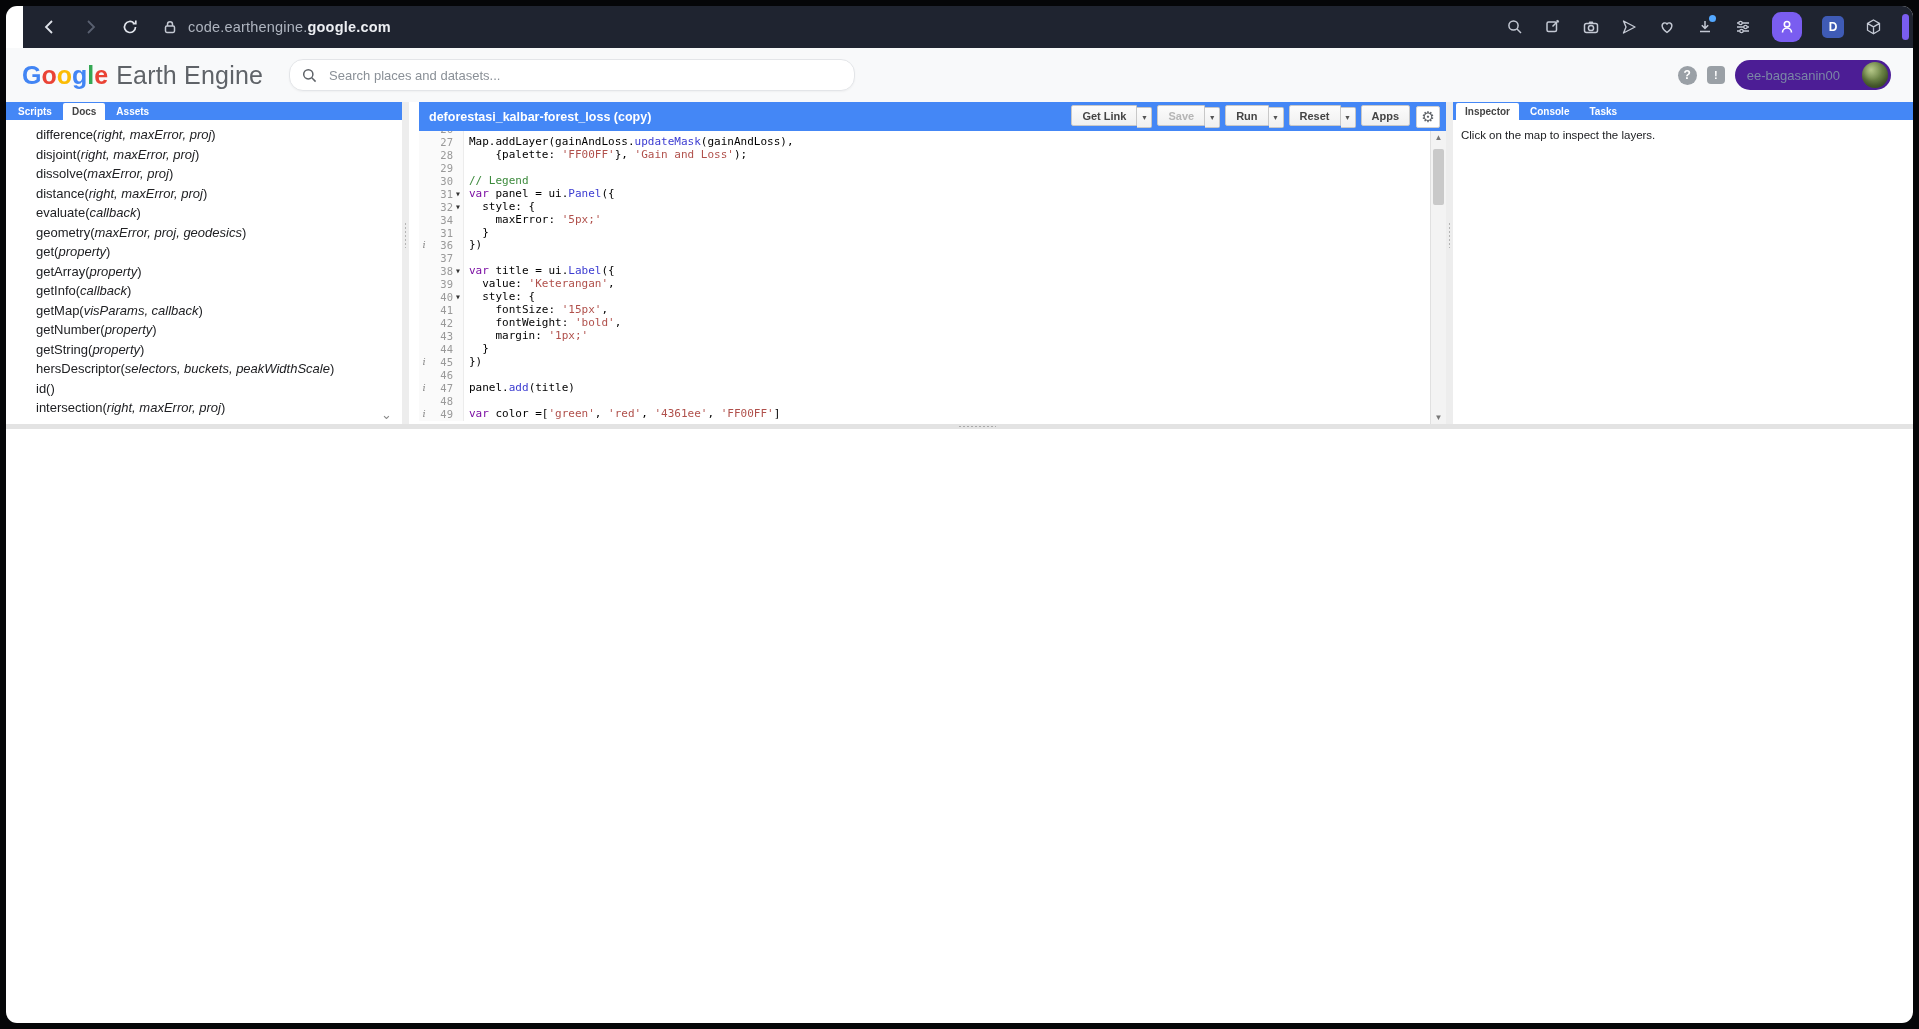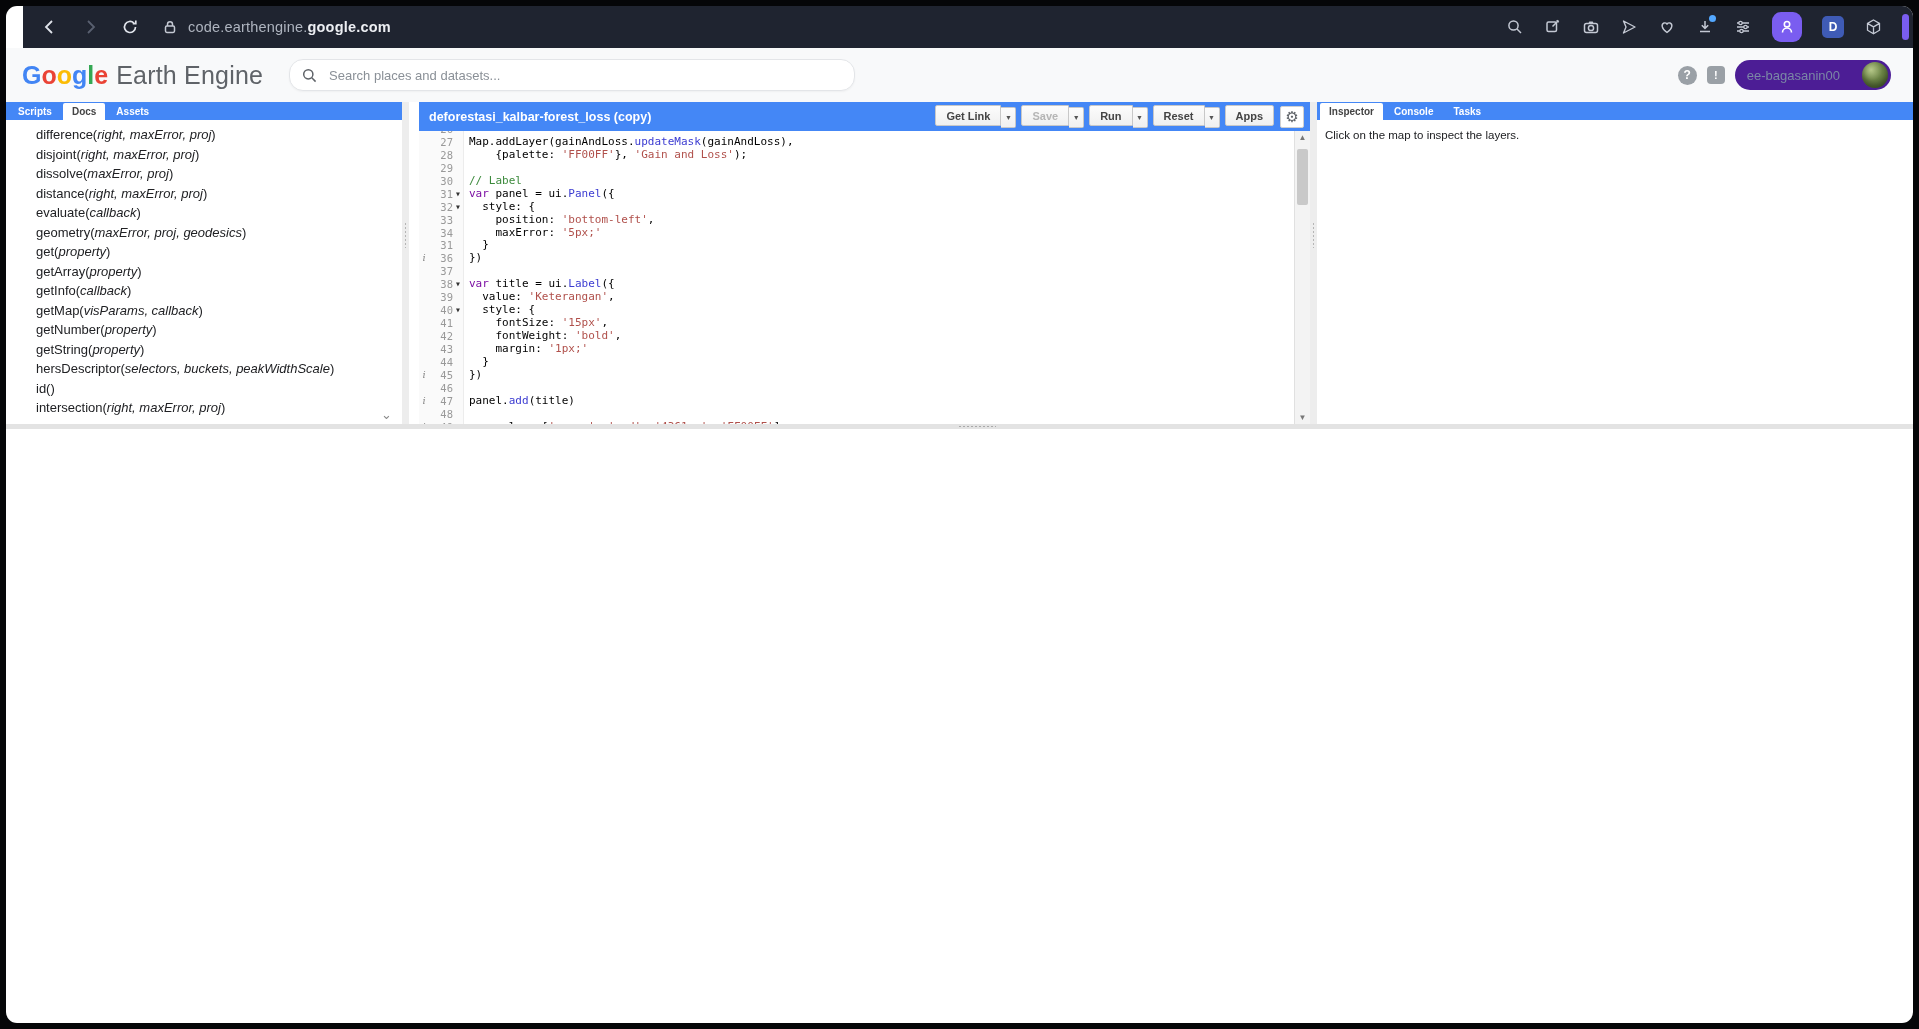--- a/index.html
+++ b/index.html
@@ -65,21 +65,21 @@
   .gut .ginfo{width:10px;text-align:center;font-family:"DejaVu Serif",serif;font-style:italic;font-size:10px;color:#888;}
   .gut .gnum{flex:1;text-align:right;color:#999;font-size:10.5px;}
   .gut .gfold{width:10px;font-size:6.5px;color:#333;text-align:center;}
   .ctext{padding-left:5px;}
   .tok-p{color:#000;} .tok-k{color:#7b0fa3;} .tok-s{color:#b0504b;} .tok-c{color:#3c8a3c;} .tok-m{color:#3b3bd1;}
   .edscroll{position:absolute;right:0;top:0;bottom:0;width:15px;background:#f3f3f3;border-left:1px solid #e0e0e0;}
   .edscroll .up,.edscroll .dn{position:absolute;left:0;width:100%;text-align:center;font-size:8px;color:#777;}
   .edscroll .up{top:2px;} .edscroll .dn{bottom:2px;}
   .edscroll .thumb{position:absolute;left:2px;right:2px;top:18px;height:56px;background:#c9c9c9;border-radius:2px;}
 
-  .rightpanel{width:596px;}
+  .rightpanel{width:460px;}
   .inspmsg{padding:9px 8px;font-family:Liberation Sans, sans-serif;font-size:11.5px;color:#202124;}
 
   .hdivider{height:5px;background:#e3e3e3;position:relative;}
   .hdivider .grip{position:absolute;left:952px;top:1px;width:38px;height:3px;background-image:radial-gradient(#a9a9a9 1px,transparent 1px);background-size:4px 3px;}
 
   
   .map{flex:1;position:relative;overflow:hidden;background:#91b9ef;}
 </style>
 </head>
 <body>
@@ -232,24 +232,23 @@
         <div class="edtitle">deforestasi_kalbar-forest_loss (copy)</div>
         <span id="edbtns"><button class="ebtn">Get Link</button><button class="earr">▼</button><button class="ebtn disabled">Save</button><button class="earr">▼</button><button class="ebtn">Run</button><button class="earr">▼</button><button class="ebtn">Reset</button><button class="earr">▼</button><button class="ebtn noarrow">Apps</button></span>
         <button class="gearbtn">⚙</button>
       </div>
       <div class="edbody">
         <div class="codecol" id="codecol">
               <div class="cline"><div class="gut"><span class="ginfo"></span><span class="gnum">26</span><span class="gfold"></span></div><div class="ctext"></div></div>
               <div class="cline"><div class="gut"><span class="ginfo"></span><span class="gnum">27</span><span class="gfold"></span></div><div class="ctext"><span class="tok-p">Map.addLayer(gainAndLoss.</span><span class="tok-m">updateMask</span><span class="tok-p">(gainAndLoss),</span></div></div>
               <div class="cline"><div class="gut"><span class="ginfo"></span><span class="gnum">28</span><span class="gfold"></span></div><div class="ctext"><span class="tok-p">    {palette: </span><span class="tok-s">'FF00FF'</span><span class="tok-p">}, </span><span class="tok-s">'Gain and Loss'</span><span class="tok-p">);</span></div></div>
               <div class="cline"><div class="gut"><span class="ginfo"></span><span class="gnum">29</span><span class="gfold"></span></div><div class="ctext"></div></div>
-              <div class="cline"><div class="gut"><span class="ginfo"></span><span class="gnum">30</span><span class="gfold"></span></div><div class="ctext"><span class="tok-c">// Label</span></div></div>
+              <div class="cline"><div class="gut"><span class="ginfo"></span><span class="gnum">30</span><span class="gfold"></span></div><div class="ctext"><span class="tok-c">// Legend</span></div></div>
               <div class="cline"><div class="gut"><span class="ginfo"></span><span class="gnum">31</span><span class="gfold">▼</span></div><div class="ctext"><span class="tok-k">var</span><span class="tok-p"> panel = ui.</span><span class="tok-m">Panel</span><span class="tok-p">({</span></div></div>
               <div class="cline"><div class="gut"><span class="ginfo"></span><span class="gnum">32</span><span class="gfold">▼</span></div><div class="ctext"><span class="tok-p">  style: {</span></div></div>
-              <div class="cline"><div class="gut"><span class="ginfo"></span><span class="gnum">33</span><span class="gfold"></span></div><div class="ctext"><span class="tok-p">    position: </span><span class="tok-s">'bottom-left'</span><span class="tok-p">,</span></div></div>
               <div class="cline"><div class="gut"><span class="ginfo"></span><span class="gnum">34</span><span class="gfold"></span></div><div class="ctext"><span class="tok-p">    maxError: </span><span class="tok-s">'5px;'</span></div></div>
               <div class="cline"><div class="gut"><span class="ginfo"></span><span class="gnum">31</span><span class="gfold"></span></div><div class="ctext"><span class="tok-p">  }</span></div></div>
               <div class="cline"><div class="gut"><span class="ginfo">i</span><span class="gnum">36</span><span class="gfold"></span></div><div class="ctext"><span class="tok-p">})</span></div></div>
               <div class="cline"><div class="gut"><span class="ginfo"></span><span class="gnum">37</span><span class="gfold"></span></div><div class="ctext"></div></div>
               <div class="cline"><div class="gut"><span class="ginfo"></span><span class="gnum">38</span><span class="gfold">▼</span></div><div class="ctext"><span class="tok-k">var</span><span class="tok-p"> title = ui.</span><span class="tok-m">Label</span><span class="tok-p">({</span></div></div>
               <div class="cline"><div class="gut"><span class="ginfo"></span><span class="gnum">39</span><span class="gfold"></span></div><div class="ctext"><span class="tok-p">  value: </span><span class="tok-s">'Keterangan'</span><span class="tok-p">,</span></div></div>
               <div class="cline"><div class="gut"><span class="ginfo"></span><span class="gnum">40</span><span class="gfold">▼</span></div><div class="ctext"><span class="tok-p">  style: {</span></div></div>
               <div class="cline"><div class="gut"><span class="ginfo"></span><span class="gnum">41</span><span class="gfold"></span></div><div class="ctext"><span class="tok-p">    fontSize: </span><span class="tok-s">'15px'</span><span class="tok-p">,</span></div></div>
               <div class="cline"><div class="gut"><span class="ginfo"></span><span class="gnum">42</span><span class="gfold"></span></div><div class="ctext"><span class="tok-p">    fontWeight: </span><span class="tok-s">'bold'</span><span class="tok-p">,</span></div></div>
               <div class="cline"><div class="gut"><span class="ginfo"></span><span class="gnum">43</span><span class="gfold"></span></div><div class="ctext"><span class="tok-p">    margin: </span><span class="tok-s">'1px;'</span></div></div>

